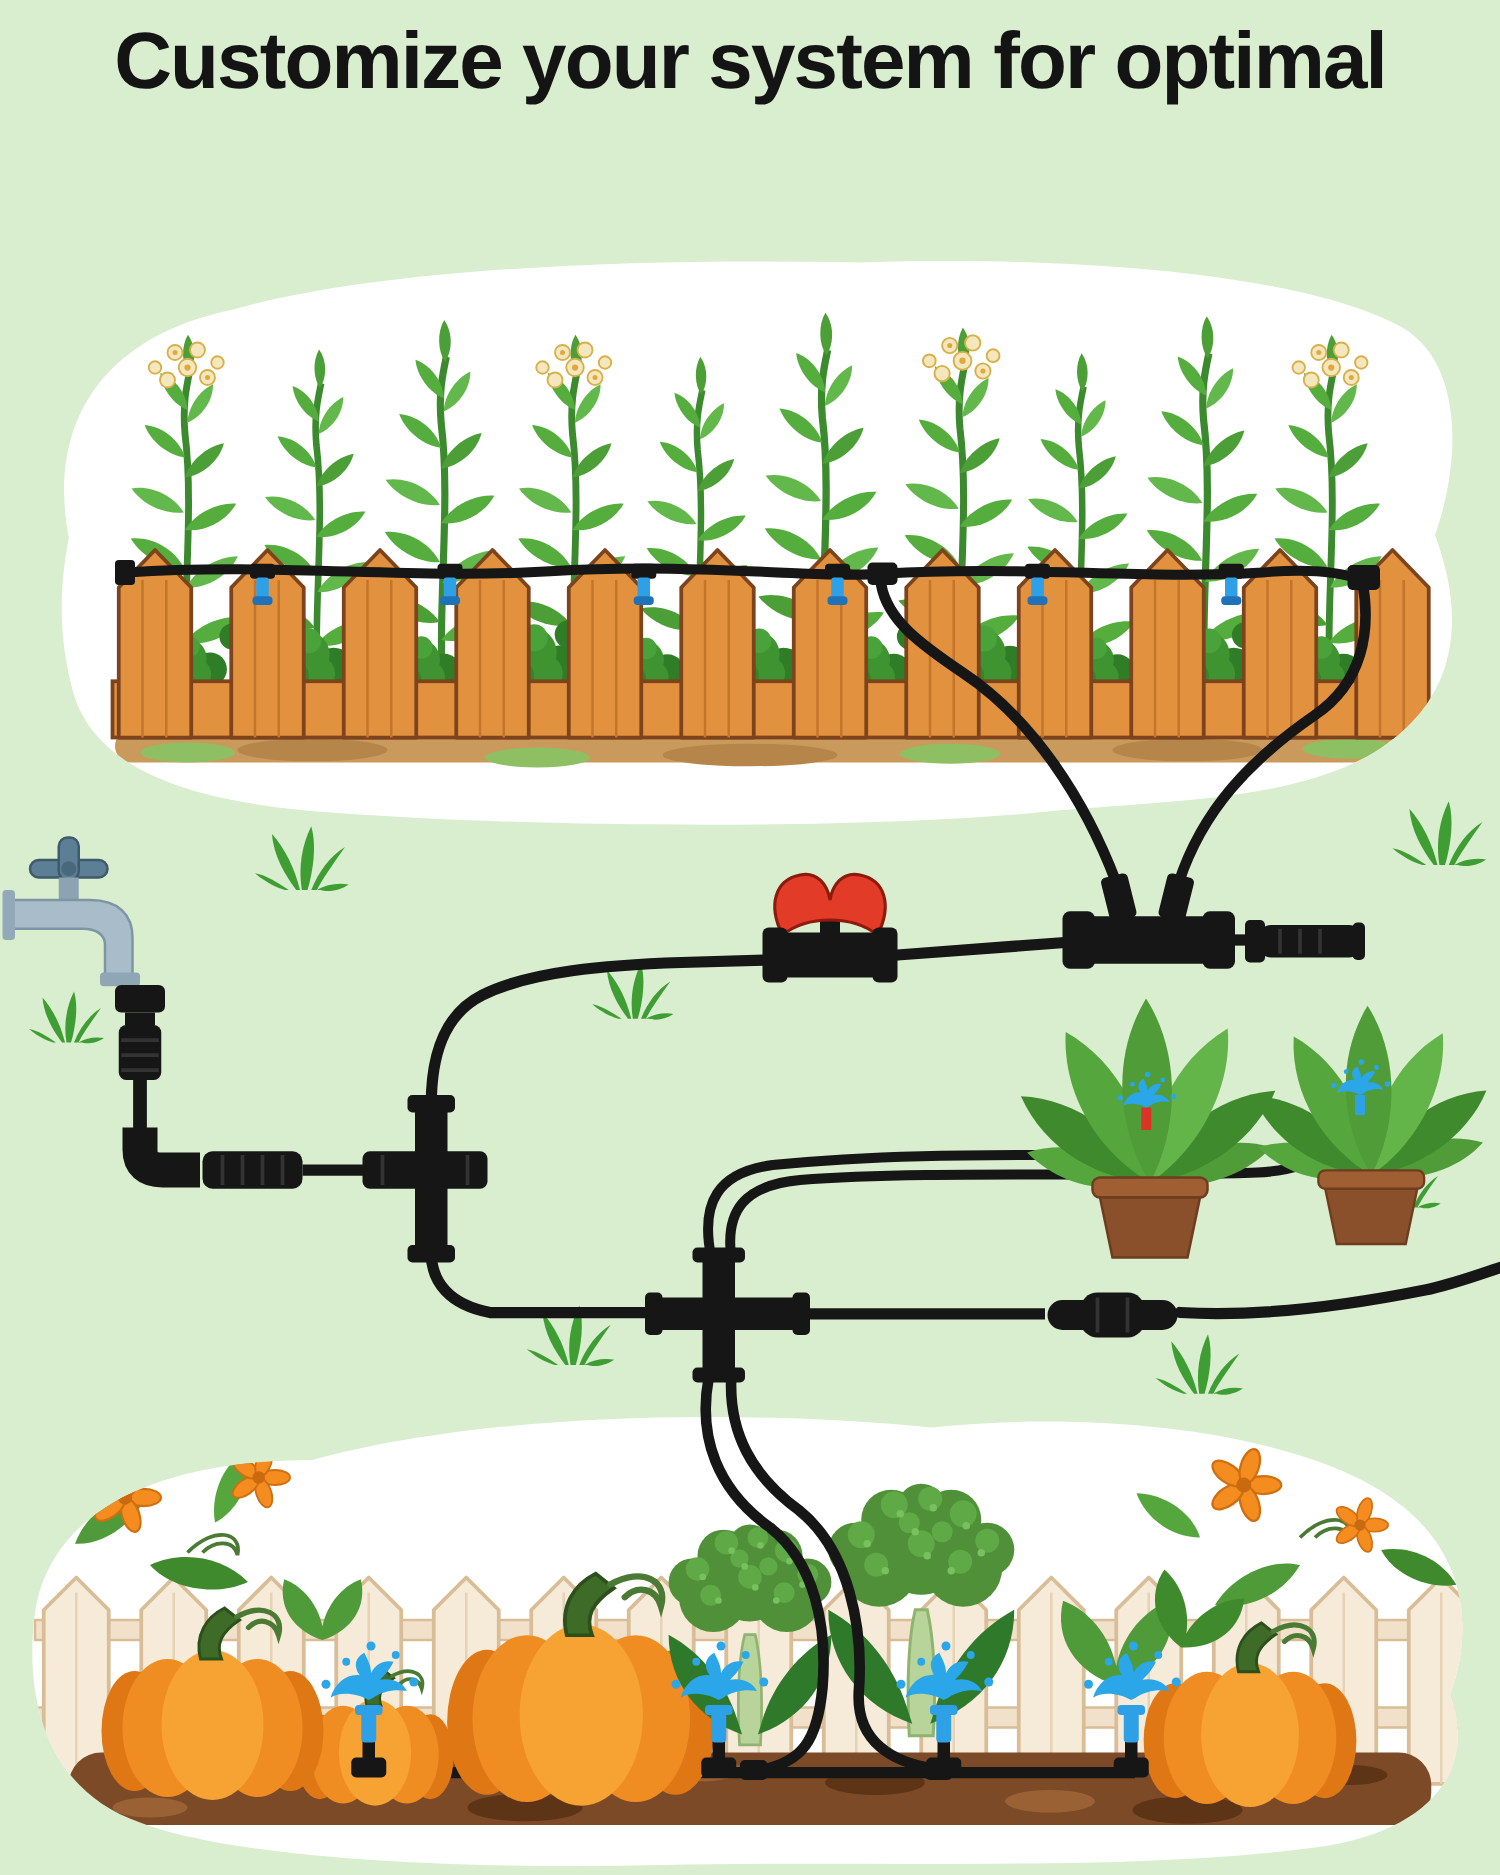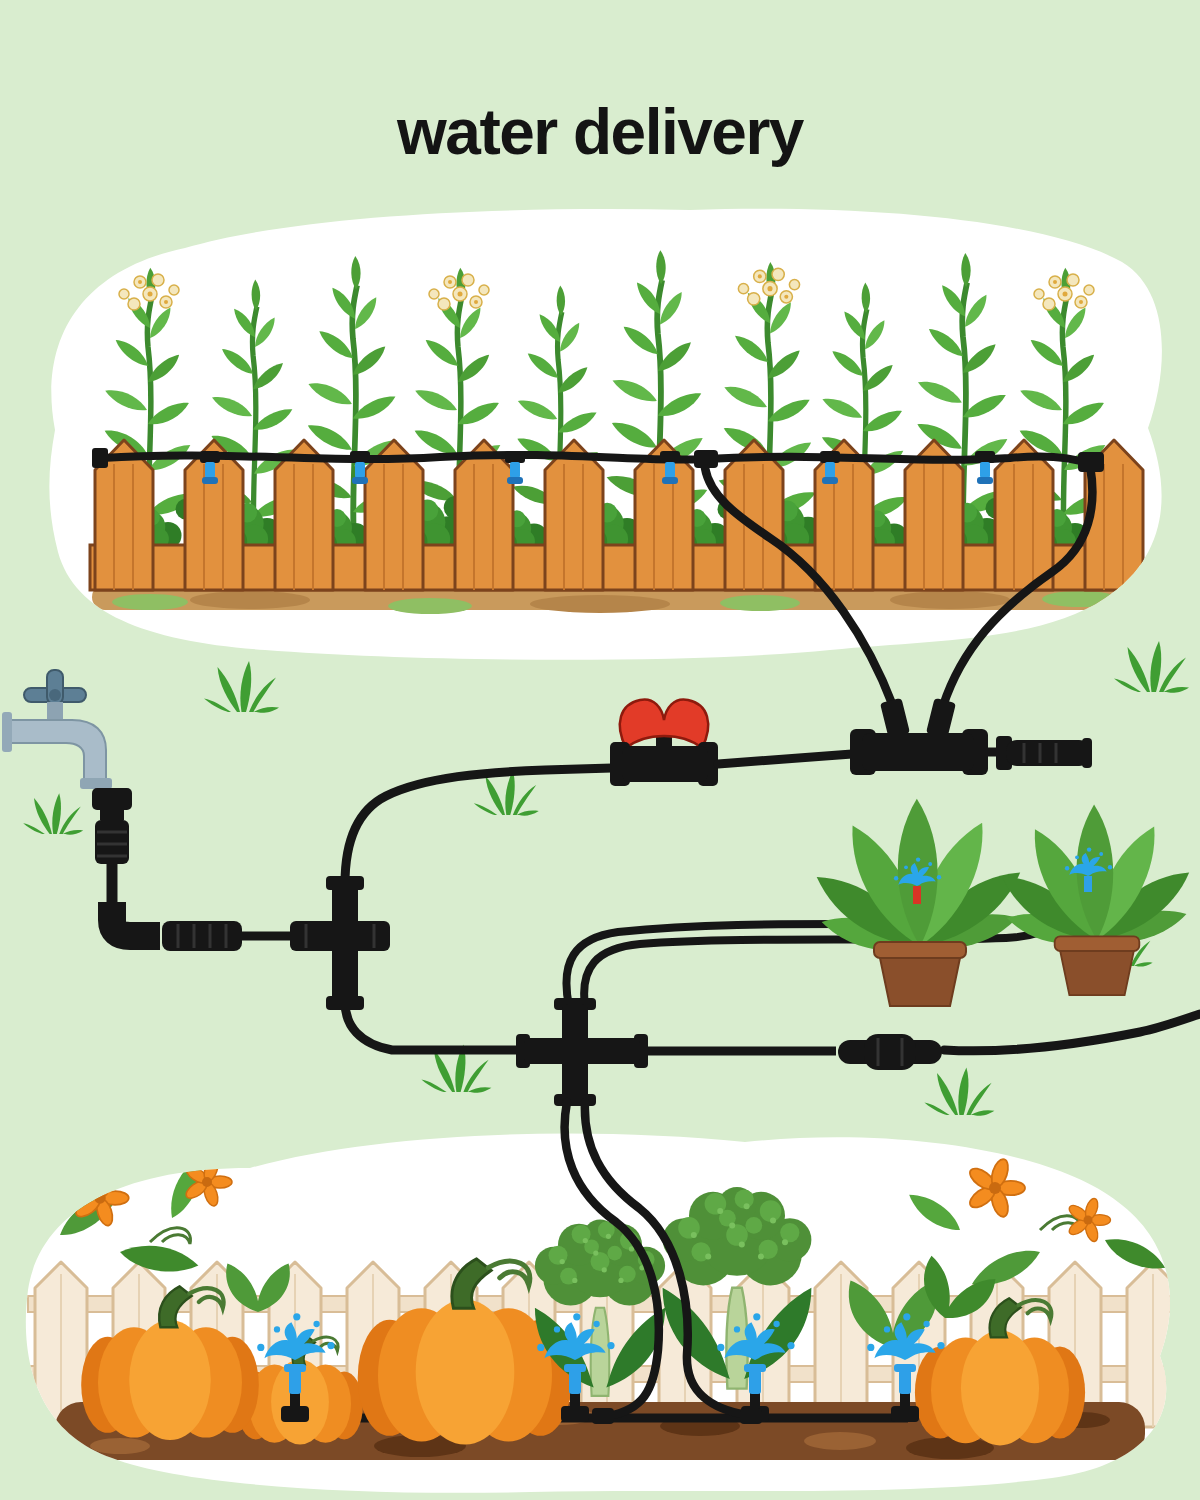--- a/index.html
+++ b/index.html
@@ -17,21 +17,21 @@
     position:absolute;top:6px;left:0;width:100%;z-index:5;margin:0;
     text-align:center;color:var(--ink);
     font-size:64px;line-height:1.32;font-weight:bold;letter-spacing:-1.5px;
   }
 </style>
 </head>
 <body>
 
 <div class="canvas">
 
-  <h1 class="headline"><br><span>water delivery</span></h1>
+  <h1 class="headline"><span>Customize your system for optimal</span><br></h1>
 
   <svg width="1200" height="1500" viewBox="0 0 1200 1500">
     <defs>
       <path id="blobTopPath" d="M 55 430 C 38 340 80 270 185 248 C 300 215 500 206 690 210 C 880 204 1050 222 1122 262 C 1172 292 1168 372 1148 428 C 1172 492 1168 556 1105 598 C 1040 642 930 640 830 650 C 690 664 420 662 265 650 C 150 642 75 615 58 552 C 46 506 48 468 55 430 Z"></path>
       <path id="blobBotPath" d="M 28 1290 C 40 1212 120 1168 250 1168 C 380 1132 580 1126 745 1142 C 900 1126 1055 1152 1118 1202 C 1172 1242 1180 1302 1160 1356 C 1182 1414 1146 1466 1052 1478 C 900 1498 700 1488 530 1492 C 360 1496 185 1486 112 1458 C 42 1434 18 1366 28 1290 Z"></path>
       <clipPath id="clipTop">
           <use href="#blobTopPath"></use>
         </clipPath>
       <clipPath id="clipBot">
           <use href="#blobBotPath"></use>

